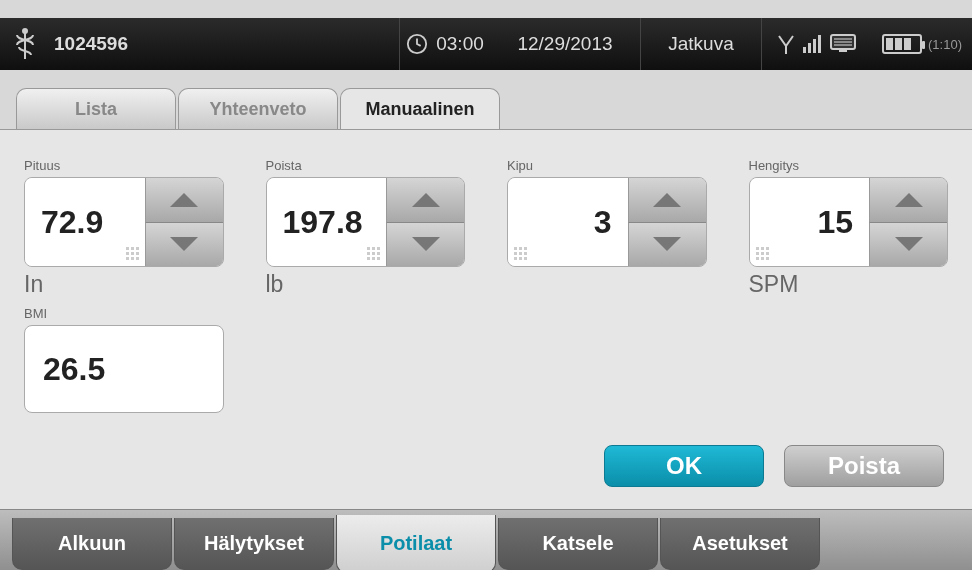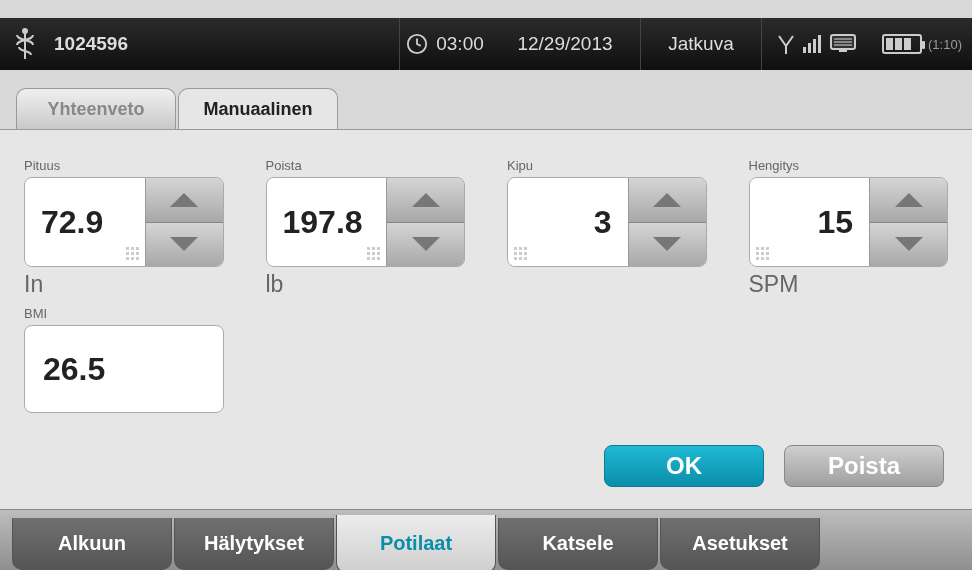--- a/index.html
+++ b/index.html
@@ -139,20 +139,21 @@
     <div class="battery">
         <div></div>
         <div></div>
         <div></div>
       </div>
     <span style="color:#999;">(1:10)</span>
   </div>
 </div>
 
 <div class="tabs">
+  <div class="tab">Lista</div>
   <div class="tab">Yhteenveto</div>
   <div class="tab active">Manuaalinen</div>
 </div>
 
 <div class="content">
   <div class="row">
 
     <div class="field">
       <div class="field-label">Pituus</div>
       <div class="stepper">

